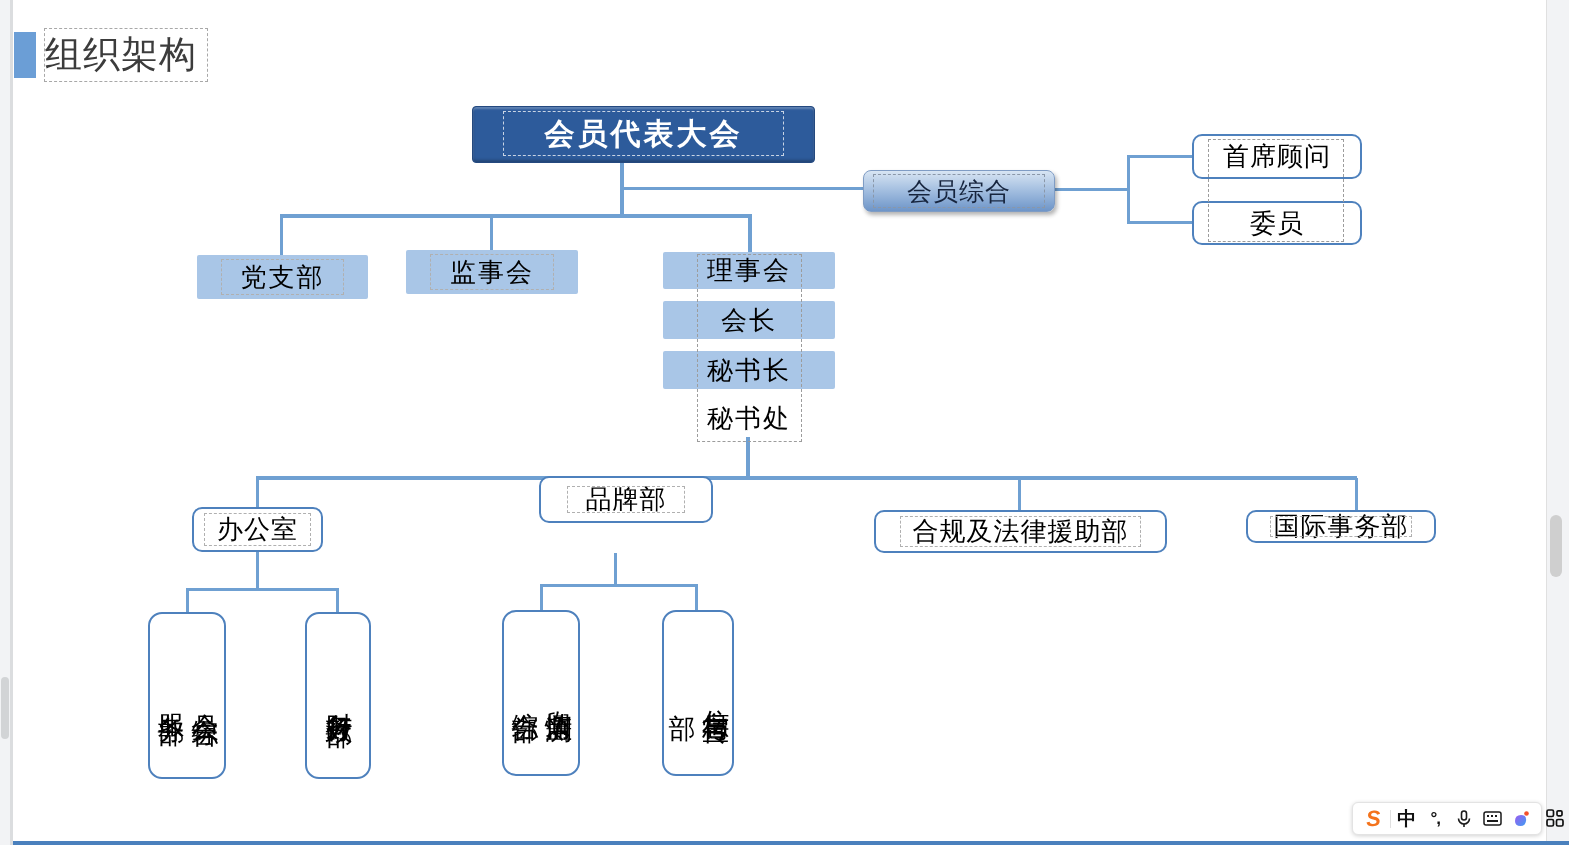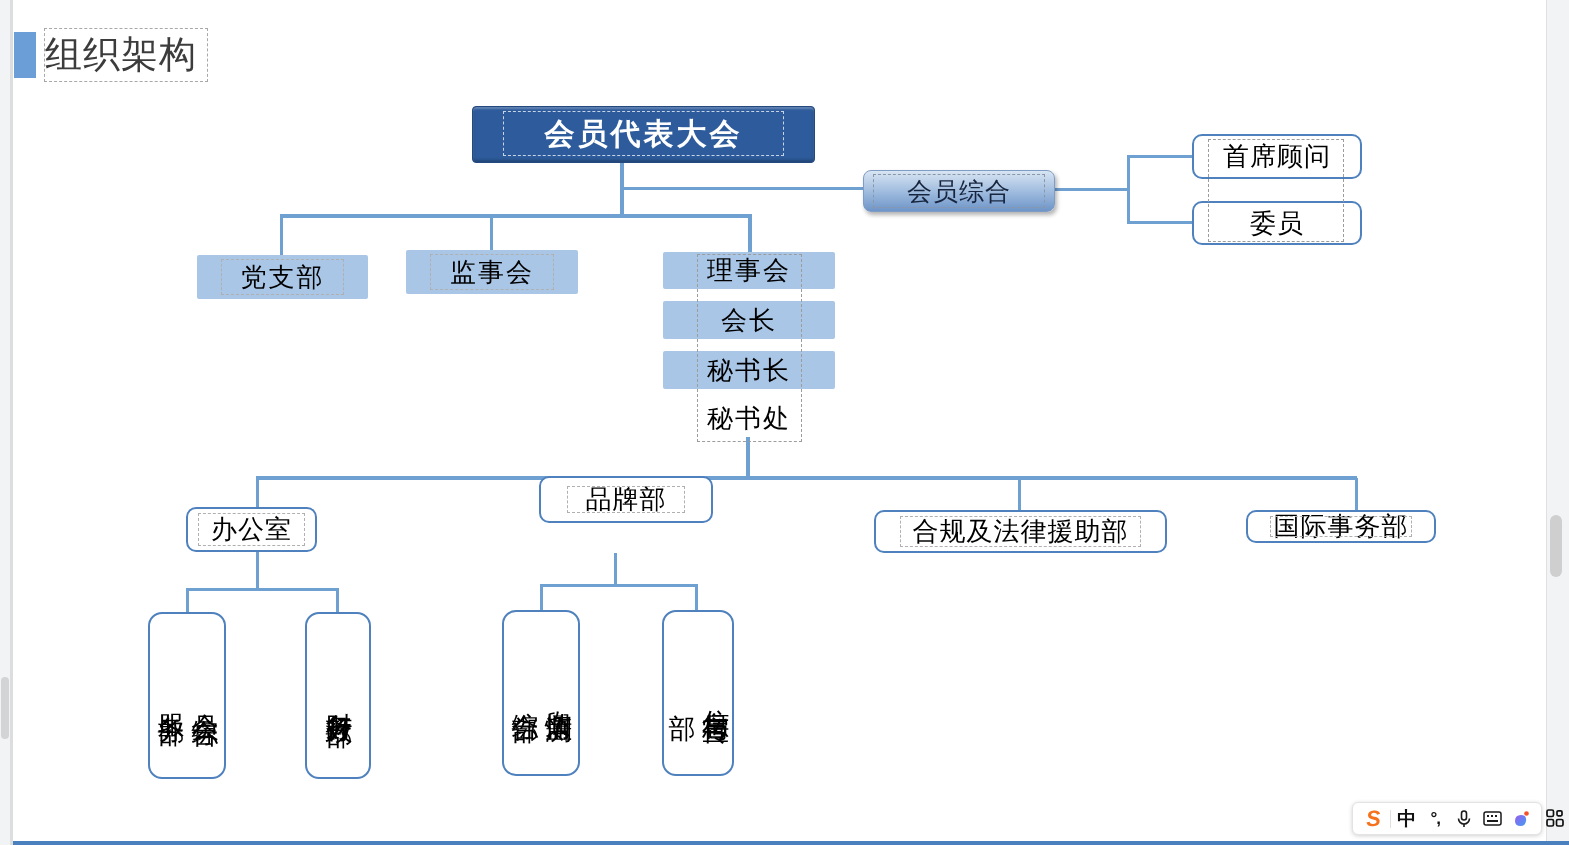--- a/index.html
+++ b/index.html
@@ -129,21 +129,21 @@
     <span>会长</span>
   </div>
   <div class="node node-plain" style="left:663px;top:400px;width:172px;height:37px;">
     <span>秘书处</span>
   </div>
   <div class="node node-blue" style="left:663px;top:351px;width:172px;height:38px;">
     <span>秘书长</span>
   </div>
   <div class="dash-frame" style="left:697px;top:254px;width:103px;height:186px;"></div>
 
-  <div class="node node-white" style="left:186px;top:507px;width:131px;height:45px;">
+  <div class="node node-white" style="left:192px;top:507px;width:131px;height:45px;">
     <span>办公室</span>
     <span class="dash-in" style="left:10px;right:10px;top:4px;bottom:4px;"></span>
   </div>
   <div class="node node-white" style="left:539px;top:476px;width:174px;height:47px;">
     <span>品牌部</span>
     <span class="dash-in" style="left:26px;right:26px;top:8px;bottom:8px;"></span>
   </div>
   <div class="node node-white" style="left:874px;top:510px;width:293px;height:43px;">
     <span>合规及法律援助部</span>
     <span class="dash-in" style="left:24px;right:24px;top:4px;bottom:4px;"></span>

